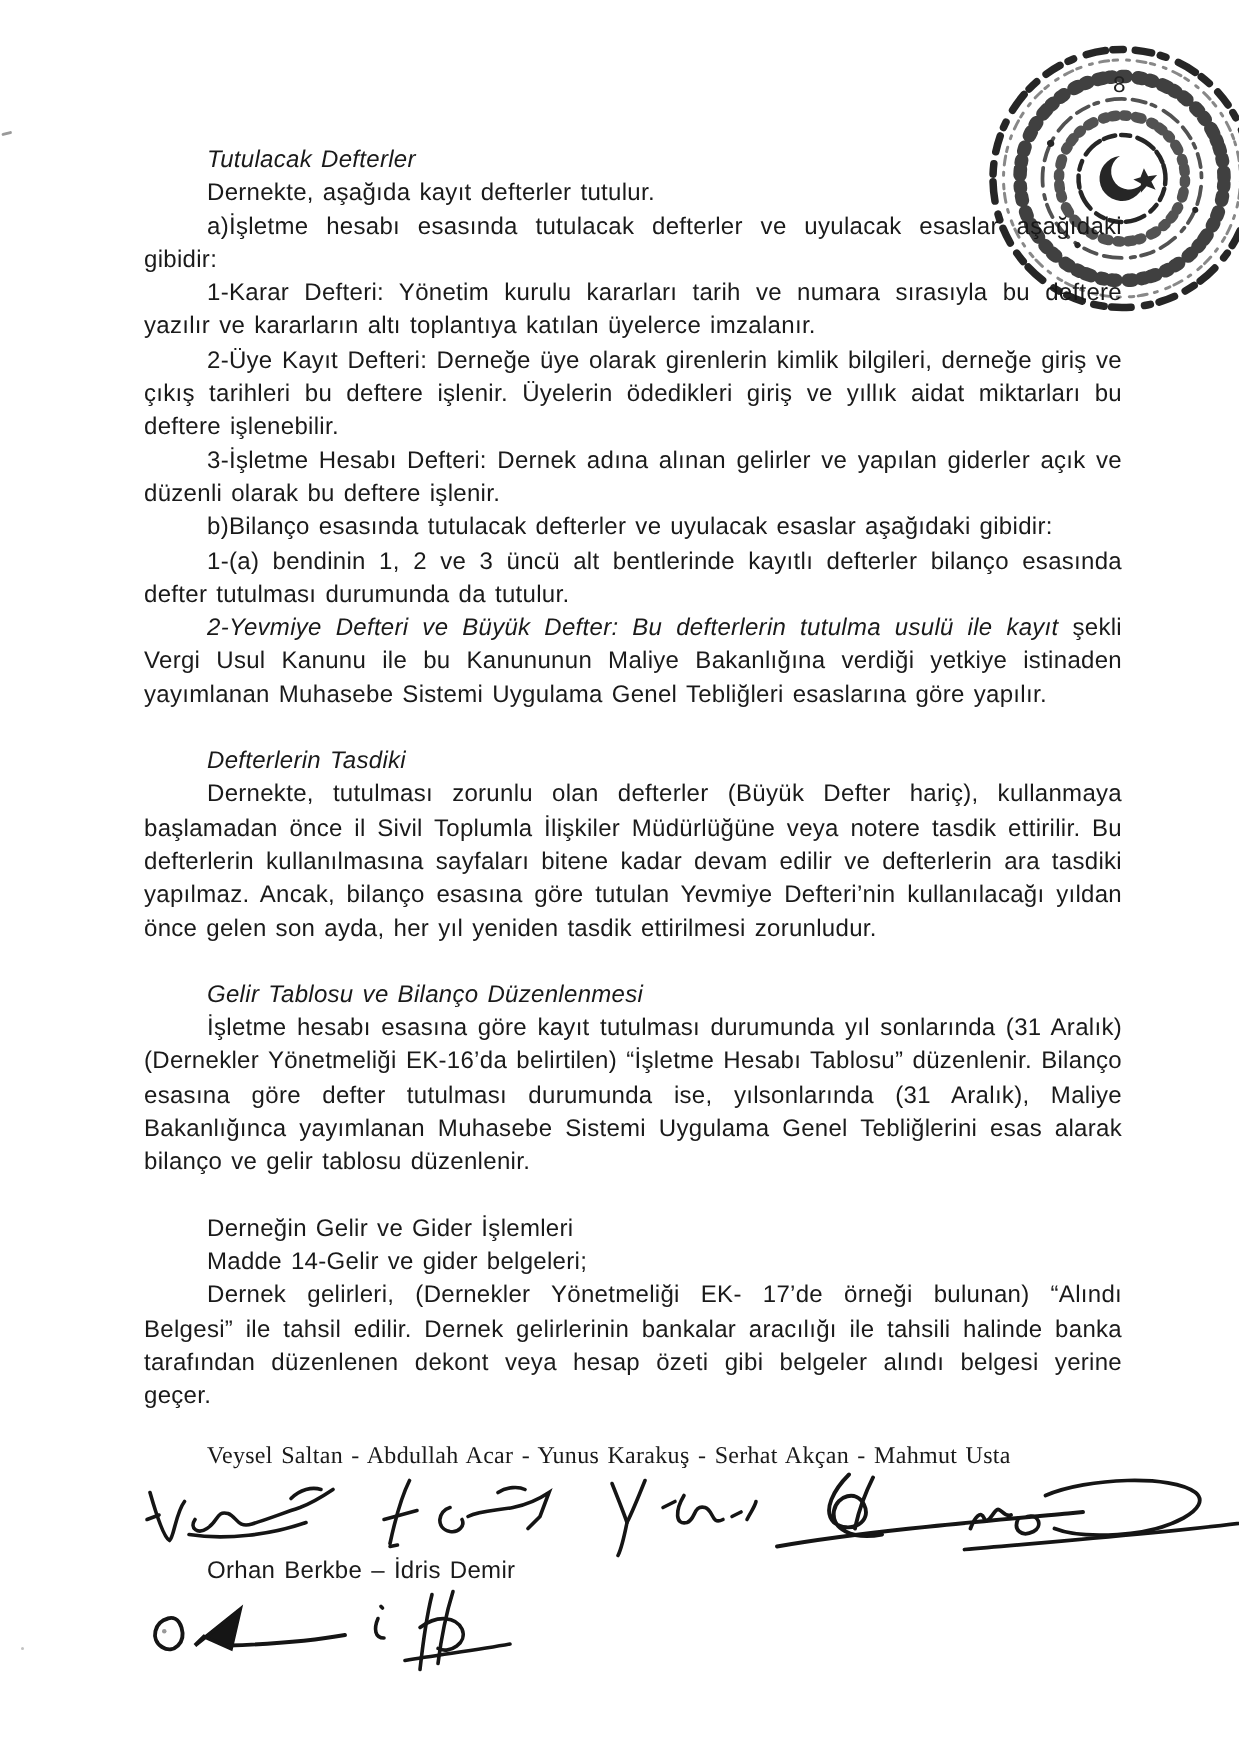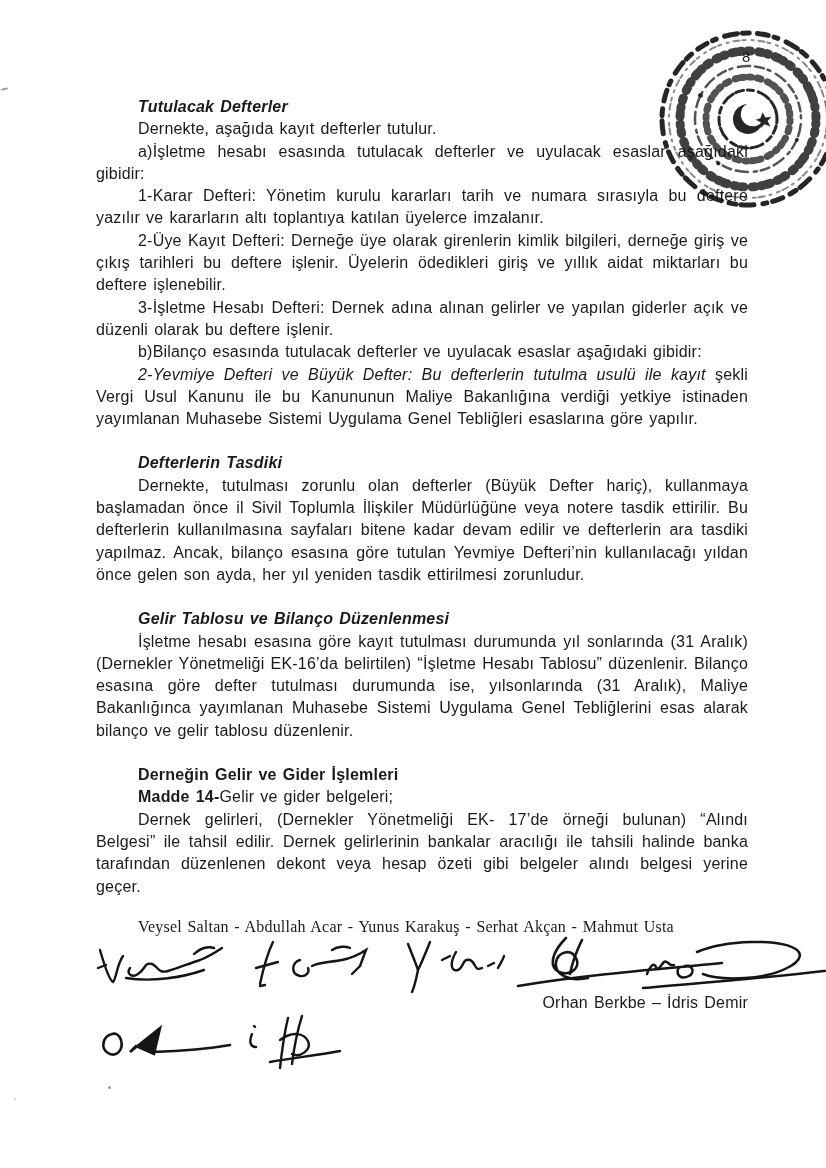--- a/index.html
+++ b/index.html
@@ -16,32 +16,32 @@
     position:absolute;
     left:96px;top:96px;width:652px;
     font-size:16px;line-height:22.3px;
     letter-spacing:.2px;word-spacing:1.4px;
     text-align:justify;
   }
   .content p{margin:0;text-indent:42px;}
   h2{
     margin:22px 0 0 0;
     font-size:16px;line-height:22.3px;
-    font-weight:bold;text-indent:42px;text-align:left;
+    font-weight:normal;text-indent:42px;text-align:left;
   }
   h2.first{margin-top:0;}
   h2.ital{font-style:italic;}
   .seg-italic{font-style:italic;}
-  .seg-bold{font-weight:bold;}
+  .seg-bold{font-weight:normal;}
   
   .signatures{margin-top:18px;text-align:left;}
   .sig-names{margin:0;text-indent:0;text-align:justify;font-family:Liberation Serif, serif;}
   .sig-row{position:relative;height:54px;overflow:visible;}
   .sig-row svg{position:absolute;overflow:visible;}
-  .sig-names-center{margin:26px 0 0 0;text-indent:0;text-align:right;}
+  .sig-names-center{margin:26px 0 0 0;text-indent:0;text-align:left;}
   .sig-row2{position:relative;height:62px;overflow:visible;}
   
   .stamp{position:absolute;left:648px;top:22px;width:200px;height:190px;z-index:2;}
   .page-num{
     position:absolute;left:742px;top:48px;z-index:3;
     font-size:15px;color:#222;font-family:"Liberation Sans",sans-serif;
   }
   
   .speck{position:absolute;background:#9a9a9a;border-radius:50%;}
   .speck.s1{left:1px;top:88px;width:7px;height:2px;border-radius:1px;transform:rotate(-14deg);}
@@ -81,20 +81,21 @@
   <main class="content">
 
     <section>
       <h2 class="first ital">Tutulacak Defterler</h2>
       <p>Dernekte, aşağıda kayıt defterler tutulur.</p>
       <p>a)İşletme hesabı esasında tutulacak defterler ve uyulacak esaslar aşağıdaki gibidir:</p>
       <p>1-Karar Defteri: Yönetim kurulu kararları tarih ve numara sırasıyla bu deftere yazılır ve kararların altı toplantıya katılan üyelerce imzalanır.</p>
       <p>2-Üye Kayıt Defteri: Derneğe üye olarak girenlerin kimlik bilgileri, derneğe giriş ve çıkış tarihleri bu deftere işlenir. Üyelerin ödedikleri giriş ve yıllık aidat miktarları bu deftere işlenebilir.</p>
       <p>3-İşletme Hesabı Defteri: Dernek adına alınan gelirler ve yapılan giderler açık ve düzenli olarak bu deftere işlenir.</p>
       <p>b)Bilanço esasında tutulacak defterler ve uyulacak esaslar aşağıdaki gibidir:</p>
+      <p>1-(a) bendinin 1, 2 ve 3 üncü alt bentlerinde kayıtlı defterler bilanço esasında defter tutulması durumunda da tutulur.</p>
       <p><span class="seg-italic">2-Yevmiye Defteri ve Büyük Defter: Bu defterlerin tutulma usulü ile kayıt</span><span> şekli Vergi Usul Kanunu ile bu Kanununun Maliye Bakanlığına verdiği yetkiye istinaden yayımlanan Muhasebe Sistemi Uygulama Genel Tebliğleri esaslarına göre yapılır.</span></p>
     </section>
 
     <section>
       <h2 class="ital">Defterlerin Tasdiki</h2>
       <p>Dernekte, tutulması zorunlu olan defterler (Büyük Defter hariç), kullanmaya başlamadan önce il Sivil Toplumla İlişkiler Müdürlüğüne veya notere tasdik ettirilir. Bu defterlerin kullanılmasına sayfaları bitene kadar devam edilir ve defterlerin ara tasdiki yapılmaz. Ancak, bilanço esasına göre tutulan Yevmiye Defteri’nin kullanılacağı yıldan önce gelen son ayda, her yıl yeniden tasdik ettirilmesi zorunludur.</p>
     </section>
 
     <section>
       <h2 class="ital">Gelir Tablosu ve Bilanço Düzenlenmesi</h2>

